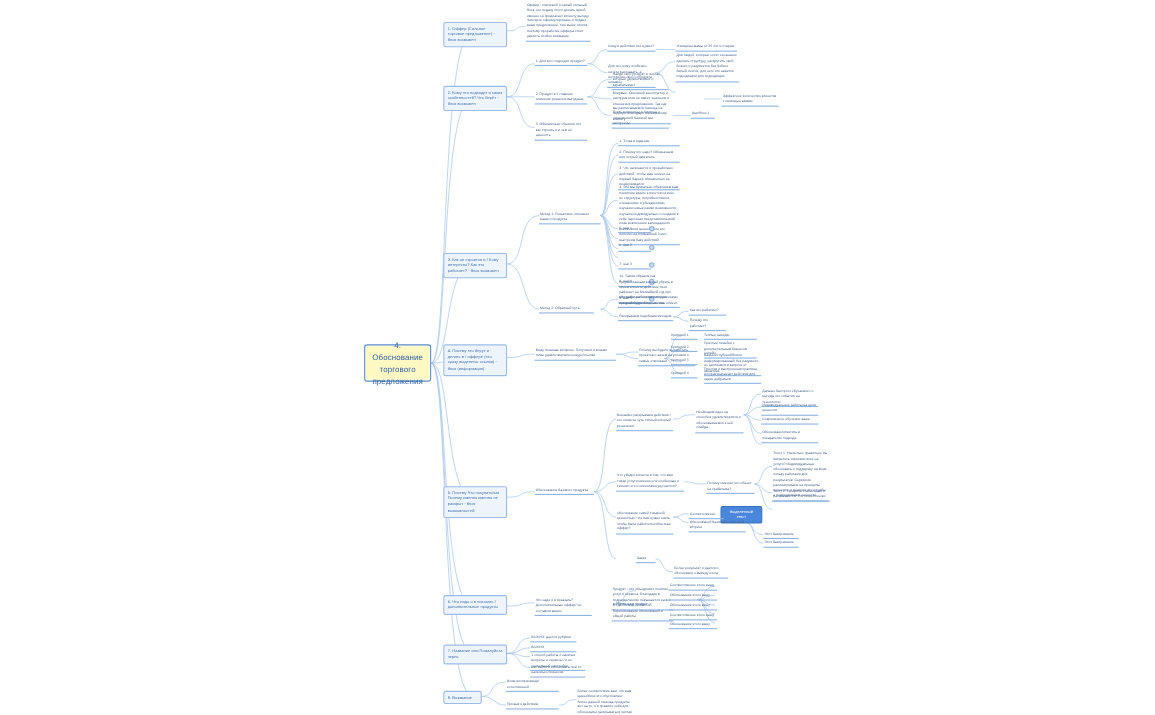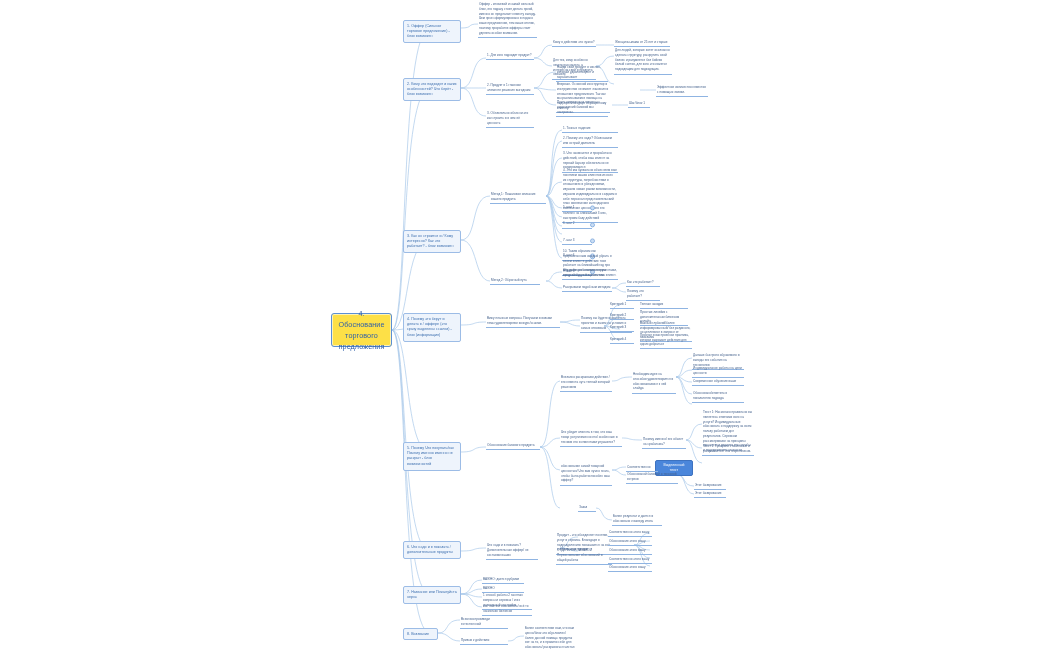--- a/index.html
+++ b/index.html
@@ -11,21 +11,21 @@
     overflow:hidden;
     position:relative;
     -webkit-font-smoothing:antialiased;
   }
   #canvas{position:absolute;inset:0;width:1050px;height:650px;}
   #links{position:absolute;left:0;top:0;width:1050px;height:650px;pointer-events:none;}
   .node{position:absolute;box-sizing:border-box;}
 
   
   .root{
-    background:#fde047;
+    background:#fef9c3;
     border:1px solid #5b8fd4;
     border-radius:3px;
     color:#2f5fa8;
     text-align:center;
     font-size:7.2px;
     line-height:1.55;
     letter-spacing:.1px;
     padding:4px 3px;
     box-shadow:0 0 0 1px rgba(255,255,255,.6) inset;
   }

